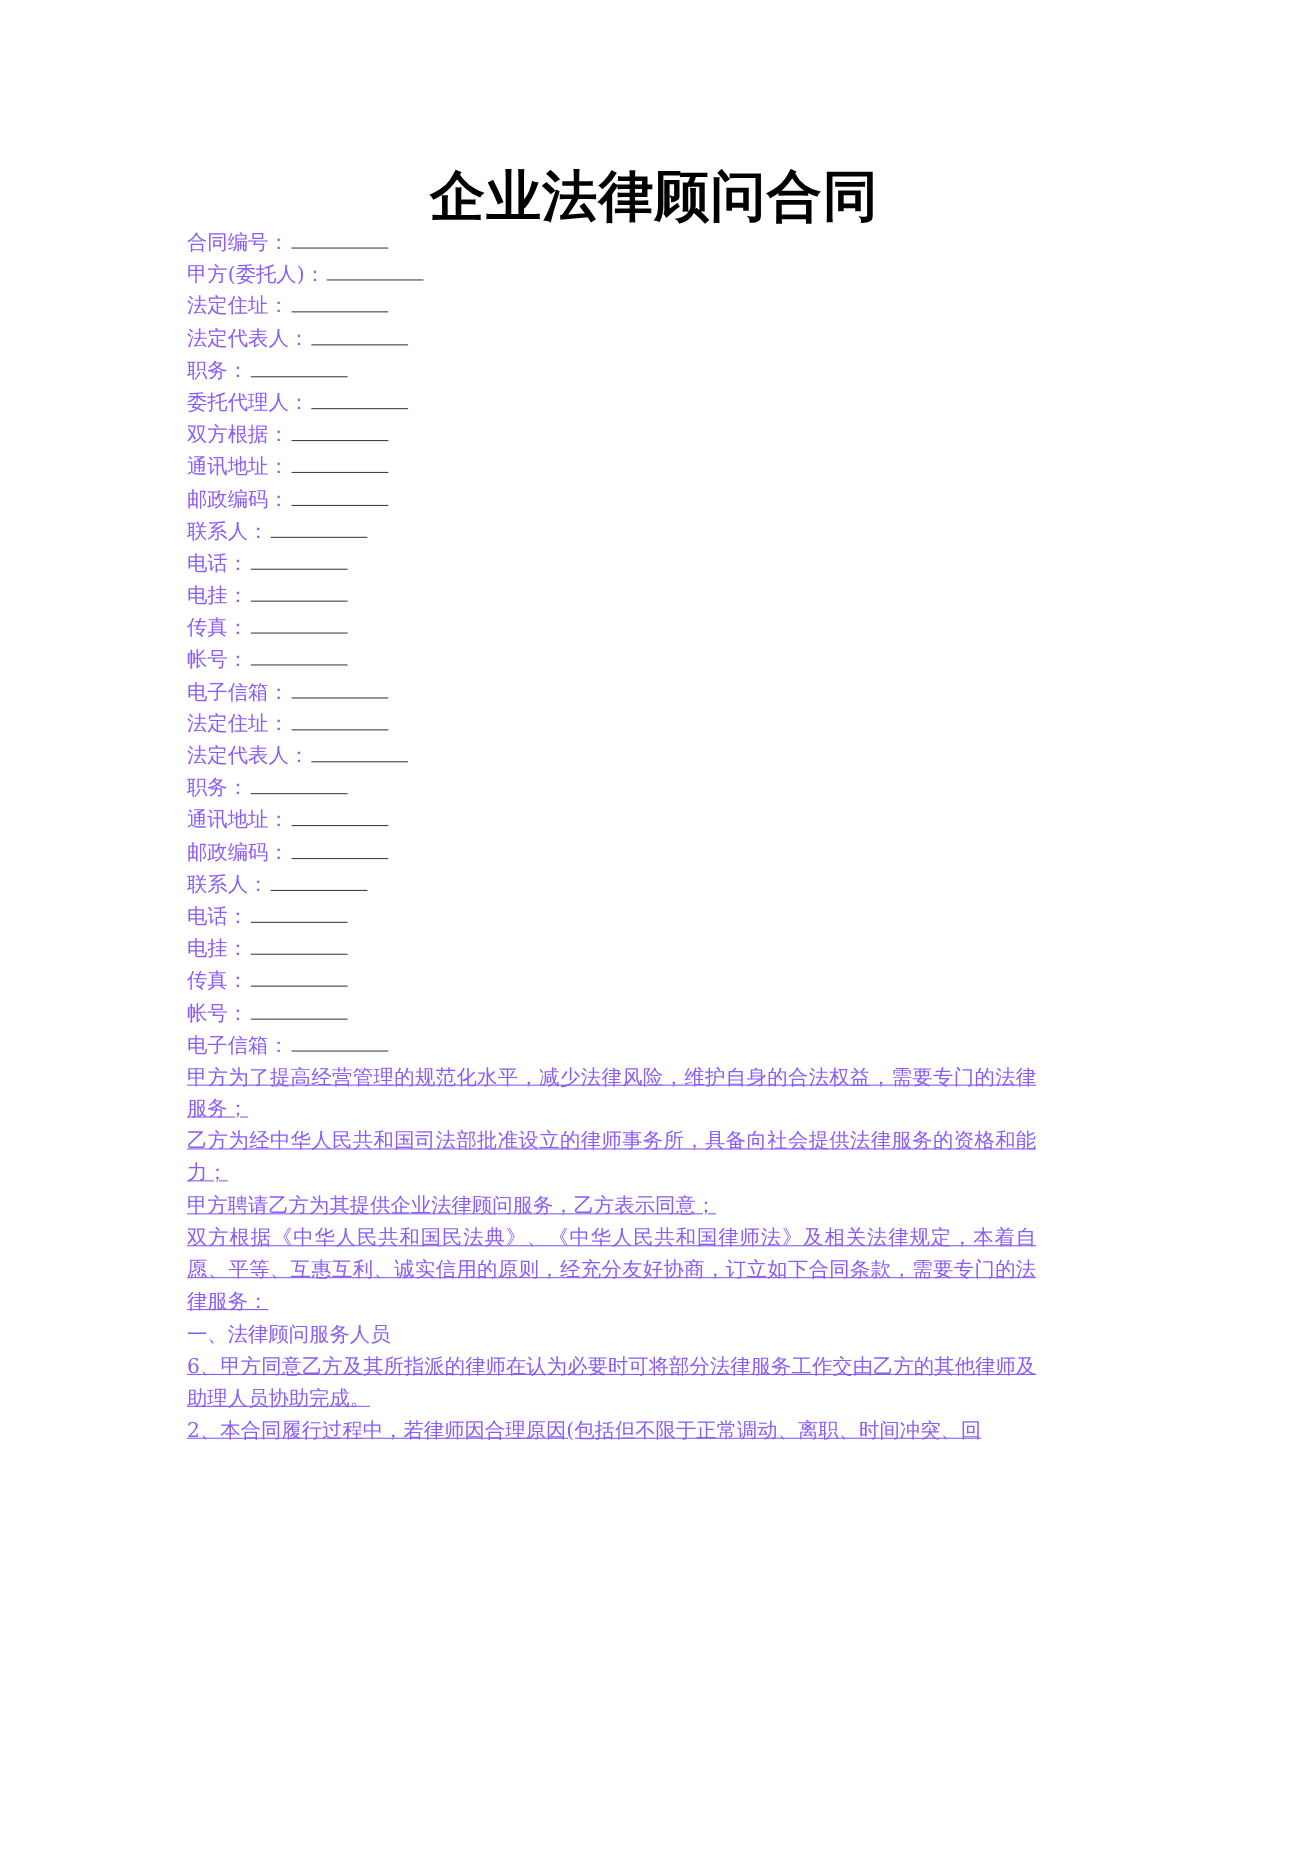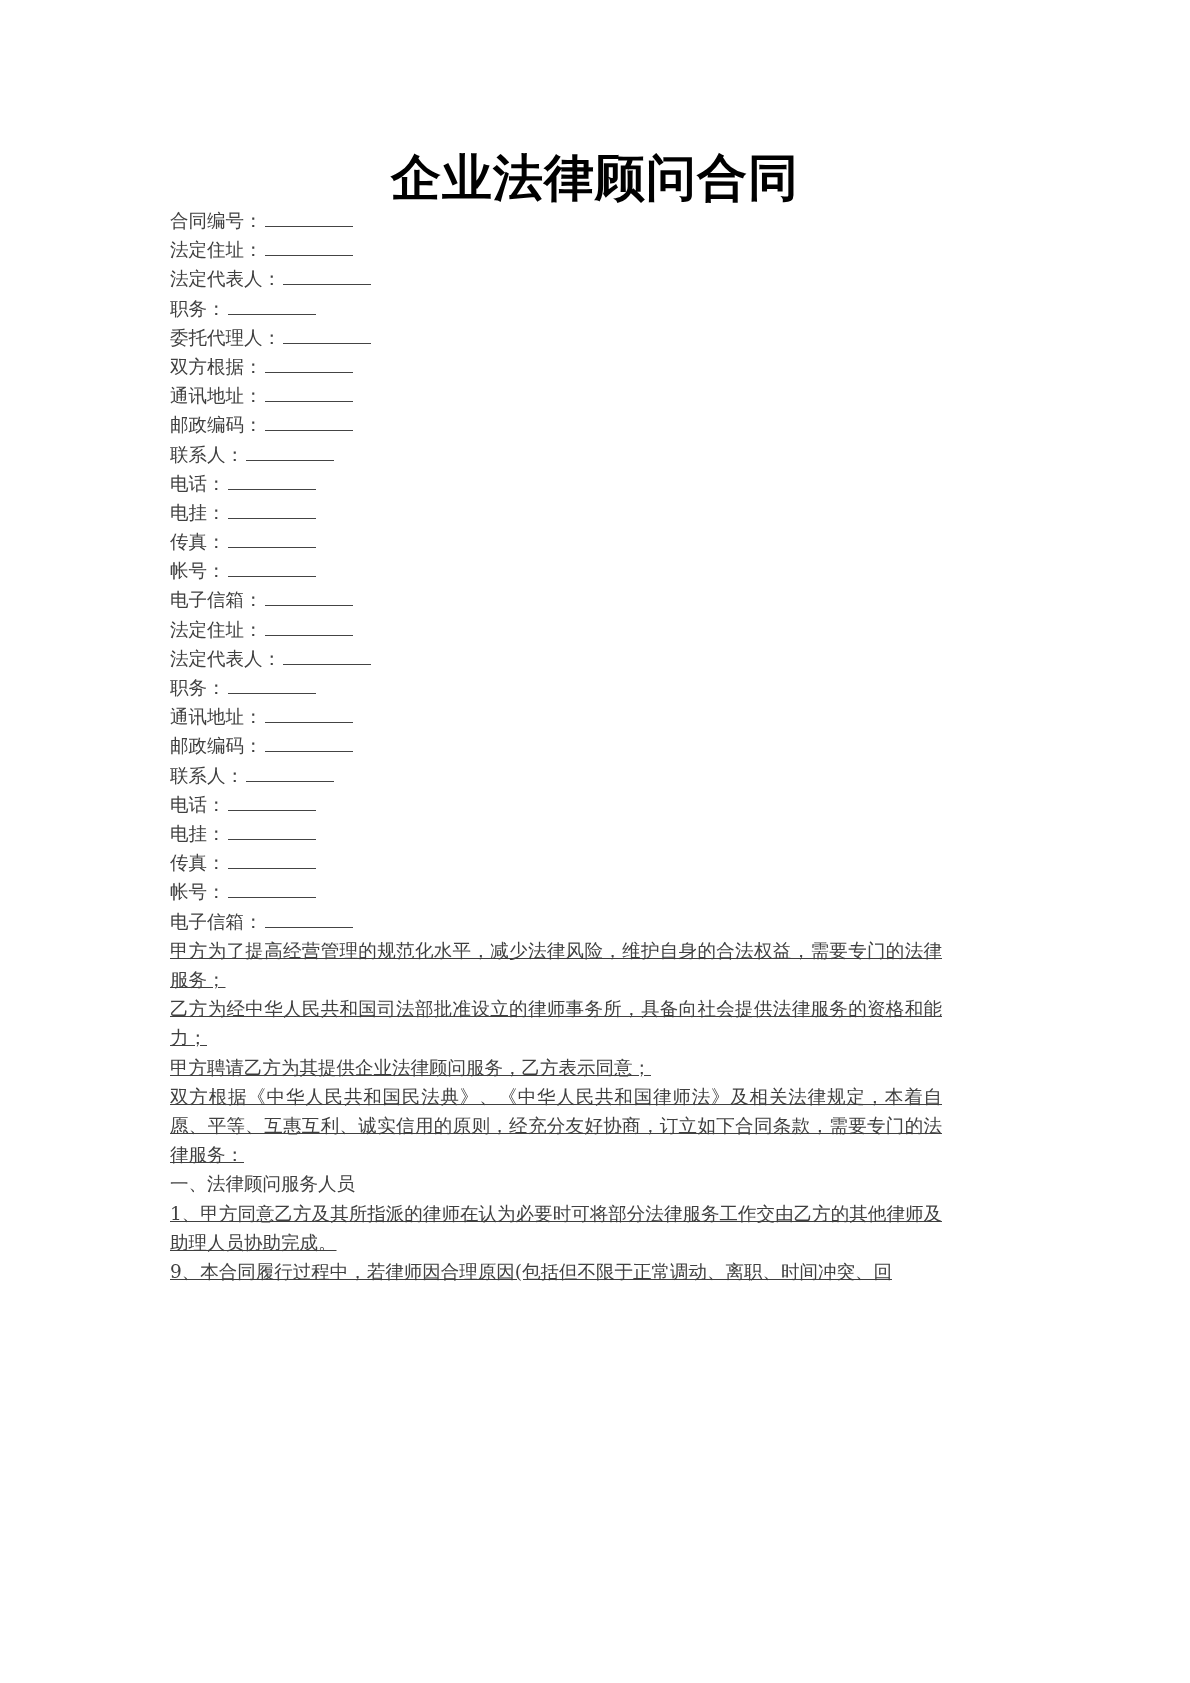--- a/index.html
+++ b/index.html
@@ -9,38 +9,39 @@
   }
   .title {
     position: absolute; left: 0; top: 148px; width: 1190px; text-align: center;
     font-family: Liberation Serif, serif;
     font-weight: bold; font-size: 50px; line-height: 60px; color: #000;
     letter-spacing: 1px;
   }
   .body {
     position: absolute; left: 170px; top: 206px; width: 772px;
     font-family: "DejaVu Serif", "Liberation Serif", serif;
-    font-size: 18.5px; line-height: 29.2px; color: #404040;
+    font-size: 18.5px; line-height: 29.2px; color: #8b5cf6;
   }
   .line { white-space: nowrap; height: 29.2px; }
   .blank {
     display: inline-block; border-bottom: 1px solid #444; height: 18px;
     vertical-align: baseline; margin-left: 2px;
   }
   .para { text-align: justify; text-align-last: left; word-break: break-all; text-decoration: underline; }
 </style>
 </head>
 <body>
 
 <div class="page">
   <div class="title">企业法律顾问合同</div>
 
   <div class="body">
     <div id="fields">
         <div class="line"><span>合同编号：</span><span class="blank" style="width: 88px;"></span></div>
+        <div class="line"><span>甲方(委托人)：</span><span class="blank" style="width: 88px;"></span></div>
         <div class="line"><span>法定住址：</span><span class="blank" style="width: 88px;"></span></div>
         <div class="line"><span>法定代表人：</span><span class="blank" style="width: 88px;"></span></div>
         <div class="line"><span>职务：</span><span class="blank" style="width: 88px;"></span></div>
         <div class="line"><span>委托代理人：</span><span class="blank" style="width: 88px;"></span></div>
         <div class="line"><span>双方根据：</span><span class="blank" style="width: 88px;"></span></div>
         <div class="line"><span>通讯地址：</span><span class="blank" style="width: 88px;"></span></div>
         <div class="line"><span>邮政编码：</span><span class="blank" style="width: 88px;"></span></div>
         <div class="line"><span>联系人：</span><span class="blank" style="width: 88px;"></span></div>
         <div class="line"><span>电话：</span><span class="blank" style="width: 88px;"></span></div>
         <div class="line"><span>电挂：</span><span class="blank" style="width: 88px;"></span></div>
@@ -60,16 +61,16 @@
         <div class="line"><span>电子信箱：</span><span class="blank" style="width: 88px;"></span></div>
       </div>
 
     <div class="para">甲方为了提高经营管理的规范化水平，减少法律风险，维护自身的合法权益，需要专门的法律服务；</div>
     <div class="para">乙方为经中华人民共和国司法部批准设立的律师事务所，具备向社会提供法律服务的资格和能力；</div>
     <div class="para">甲方聘请乙方为其提供企业法律顾问服务，乙方表示同意；</div>
     <div class="para">双方根据《中华人民共和国民法典》、《中华人民共和国律师法》及相关法律规定，本着自愿、平等、互惠互利、诚实信用的原则，经充分友好协商，订立如下合同条款，需要专门的法律服务：</div>
 
     <div class="line">一、法律顾问服务人员</div>
 
-    <div class="para">1、甲方同意乙方及其所指派的律师在认为必要时可将部分法律服务工作交由乙方的其他律师及助理人员协助完成。</div>
-    <div class="para">9、本合同履行过程中，若律师因合理原因(包括但不限于正常调动、离职、时间冲突、回</div>
+    <div class="para">6、甲方同意乙方及其所指派的律师在认为必要时可将部分法律服务工作交由乙方的其他律师及助理人员协助完成。</div>
+    <div class="para">2、本合同履行过程中，若律师因合理原因(包括但不限于正常调动、离职、时间冲突、回</div>
   </div>
 </div>
 
 </body></html>

